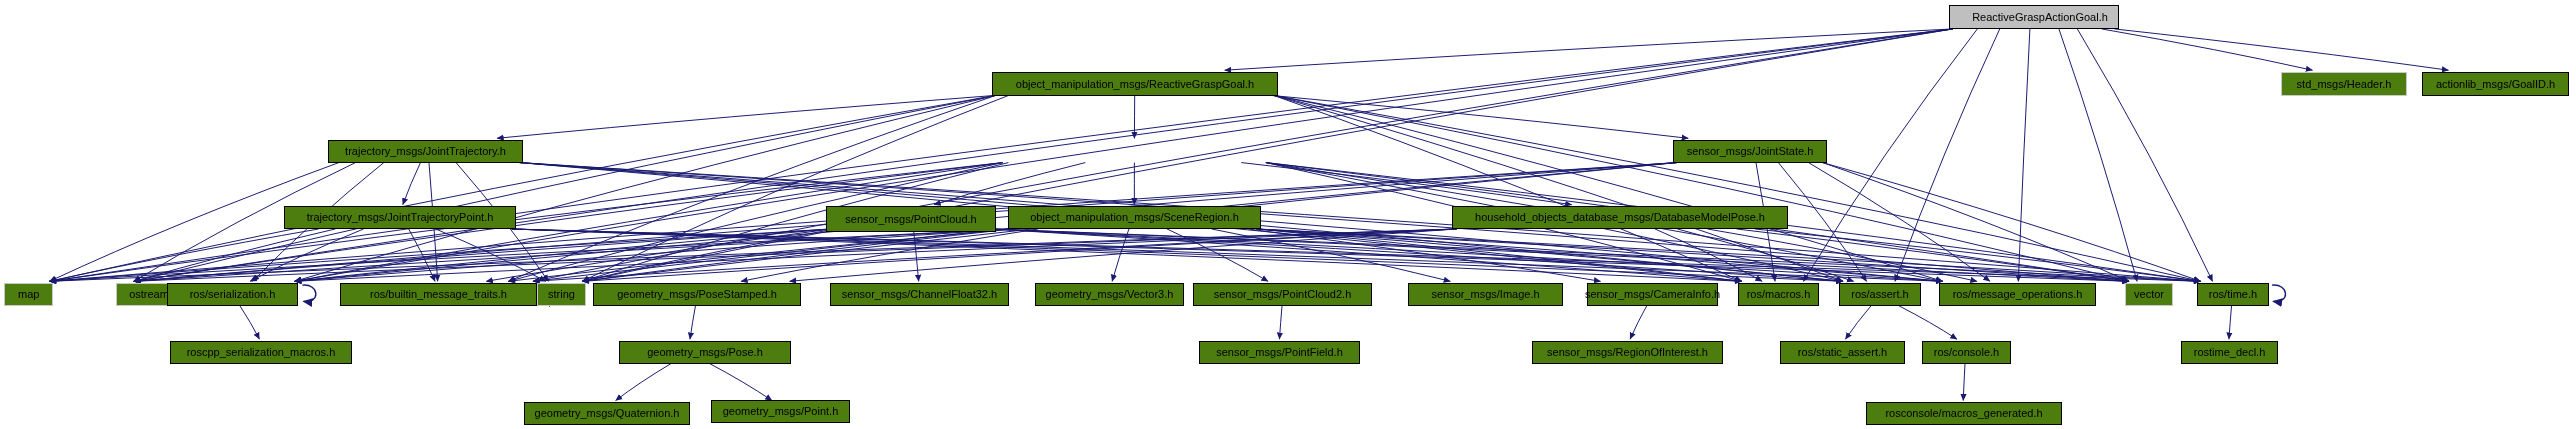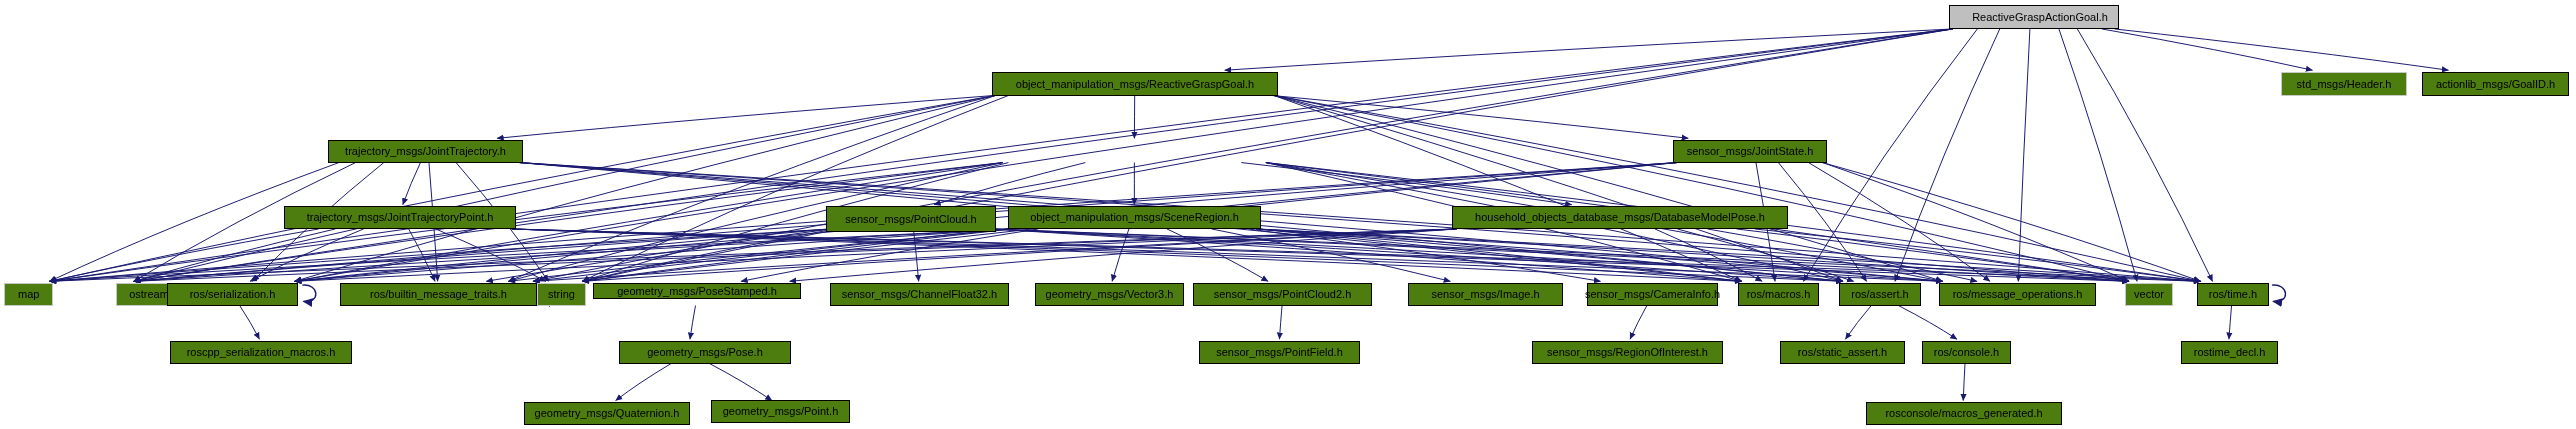--- a/index.html
+++ b/index.html
@@ -168,21 +168,21 @@
       <div class="node" style="left: 1673px; top: 140px; width: 154px; height: 23px;">sensor_msgs/JointState.h</div>
       <div class="node" style="left: 284px; top: 206px; width: 232px; height: 23px;">trajectory_msgs/JointTrajectoryPoint.h</div>
       <div class="node" style="left: 826px; top: 206px; width: 170px; height: 26px;">sensor_msgs/PointCloud.h</div>
       <div class="node" style="left: 1008px; top: 206px; width: 253px; height: 23px;">object_manipulation_msgs/SceneRegion.h</div>
       <div class="node" style="left: 1452px; top: 206px; width: 336px; height: 23px;">household_objects_database_msgs/DatabaseModelPose.h</div>
       <div class="node external" style="left: 4.3px; top: 283px; width: 49px; height: 23px;">map</div>
       <div class="node external" style="left: 80px; top: 283px; width: 66px; height: 23px; margin-left: 36px;">ostream</div>
       <div class="node" style="left: 167px; top: 283px; width: 131px; height: 23px;">ros/serialization.h</div>
       <div class="node" style="left: 340px; top: 283px; width: 197px; height: 23px;">ros/builtin_message_traits.h</div>
       <div class="node external" style="left: 537px; top: 283px; width: 49px; height: 23px;">string</div>
-      <div class="node" style="left: 593px; top: 283px; width: 208px; height: 16px;">geometry_msgs/PoseStamped.h</div>
+      <div class="node" style="left: 593px; top: 283px; width: 208px; height: 23px;">geometry_msgs/PoseStamped.h</div>
       <div class="node" style="left: 830px; top: 283px; width: 179px; height: 23px;">sensor_msgs/ChannelFloat32.h</div>
       <div class="node" style="left: 1035px; top: 283px; width: 149px; height: 23px;">geometry_msgs/Vector3.h</div>
       <div class="node" style="left: 1193px; top: 283px; width: 179px; height: 23px;">sensor_msgs/PointCloud2.h</div>
       <div class="node" style="left: 1408px; top: 283px; width: 155px; height: 23px;">sensor_msgs/Image.h</div>
       <div class="node" style="left: 1587px; top: 283px; width: 131px; height: 23px;">sensor_msgs/CameraInfo.h</div>
       <div class="node" style="left: 1738px; top: 283px; width: 81px; height: 23px;">ros/macros.h</div>
       <div class="node" style="left: 1839px; top: 283px; width: 82px; height: 23px;">ros/assert.h</div>
       <div class="node" style="left: 1939px; top: 283px; width: 157px; height: 23px;">ros/message_operations.h</div>
       <div class="node external" style="left: 2125px; top: 283px; width: 48px; height: 23px;">vector</div>
       <div class="node" style="left: 2197px; top: 283px; width: 72px; height: 23px;">ros/time.h</div>

